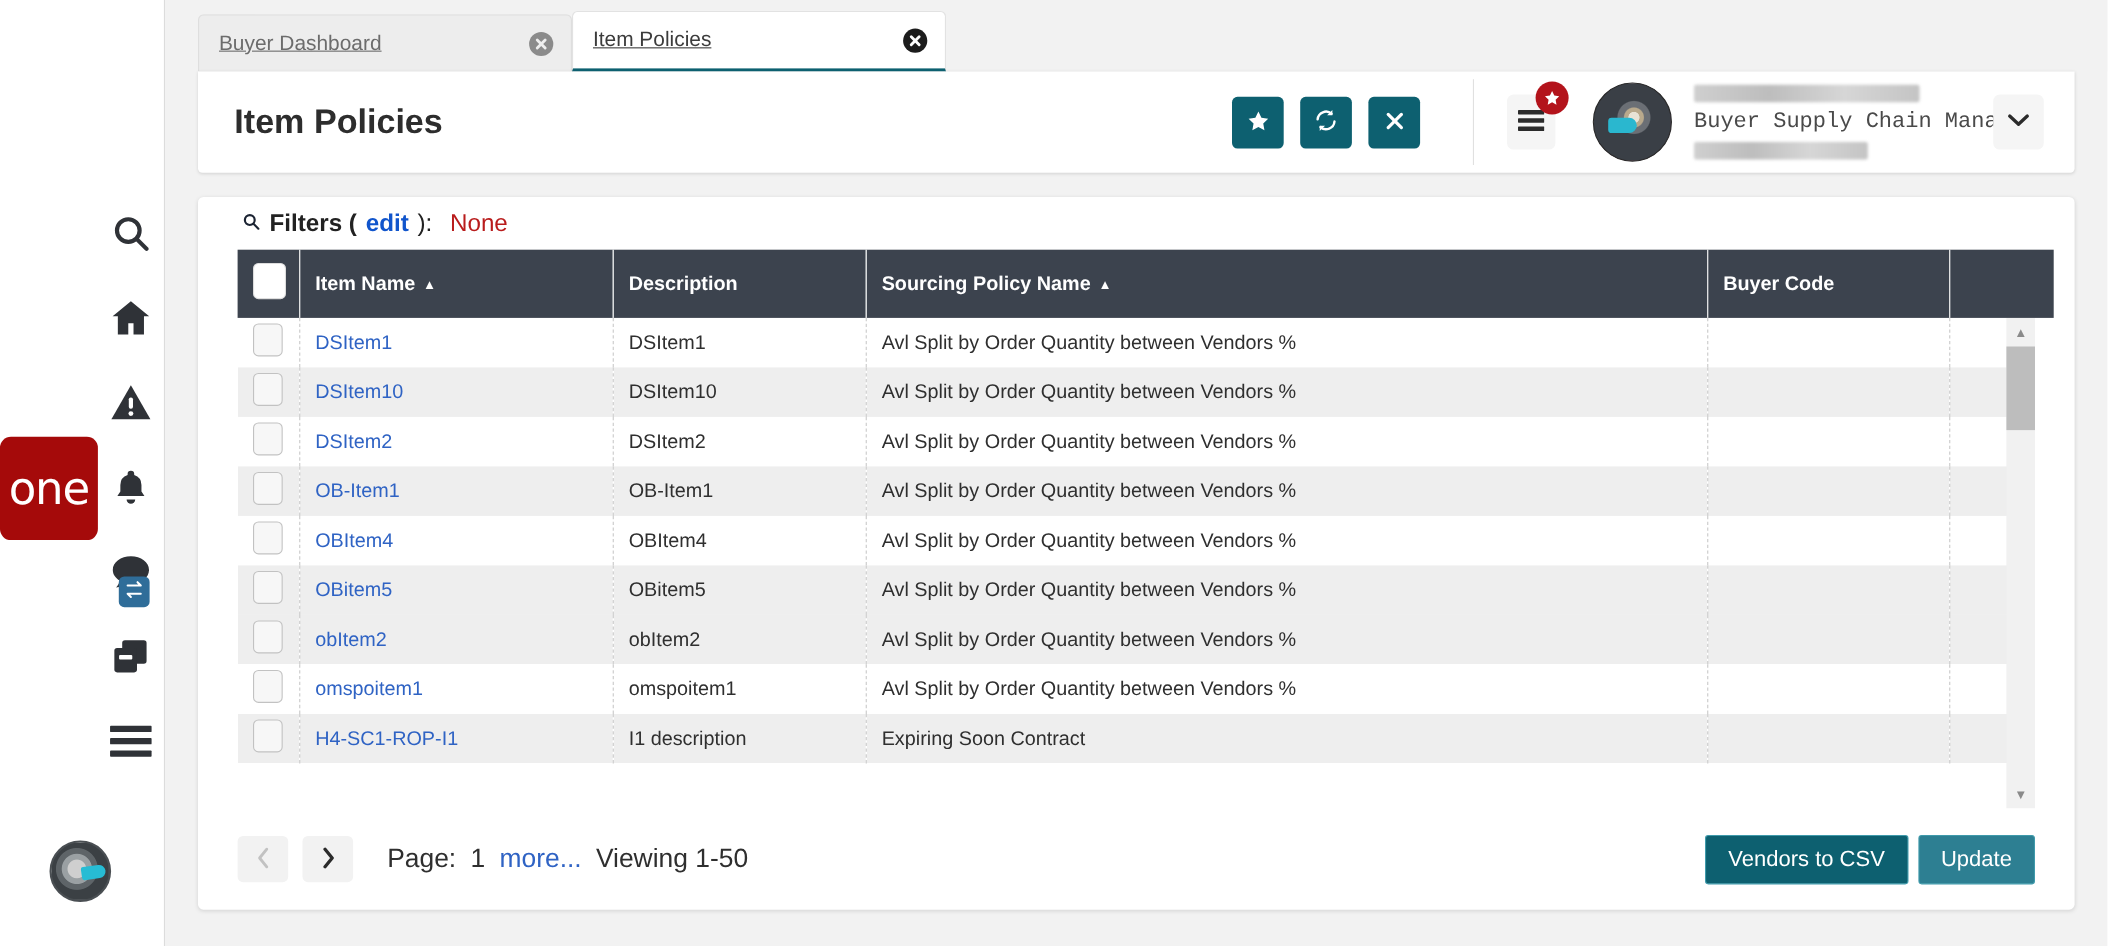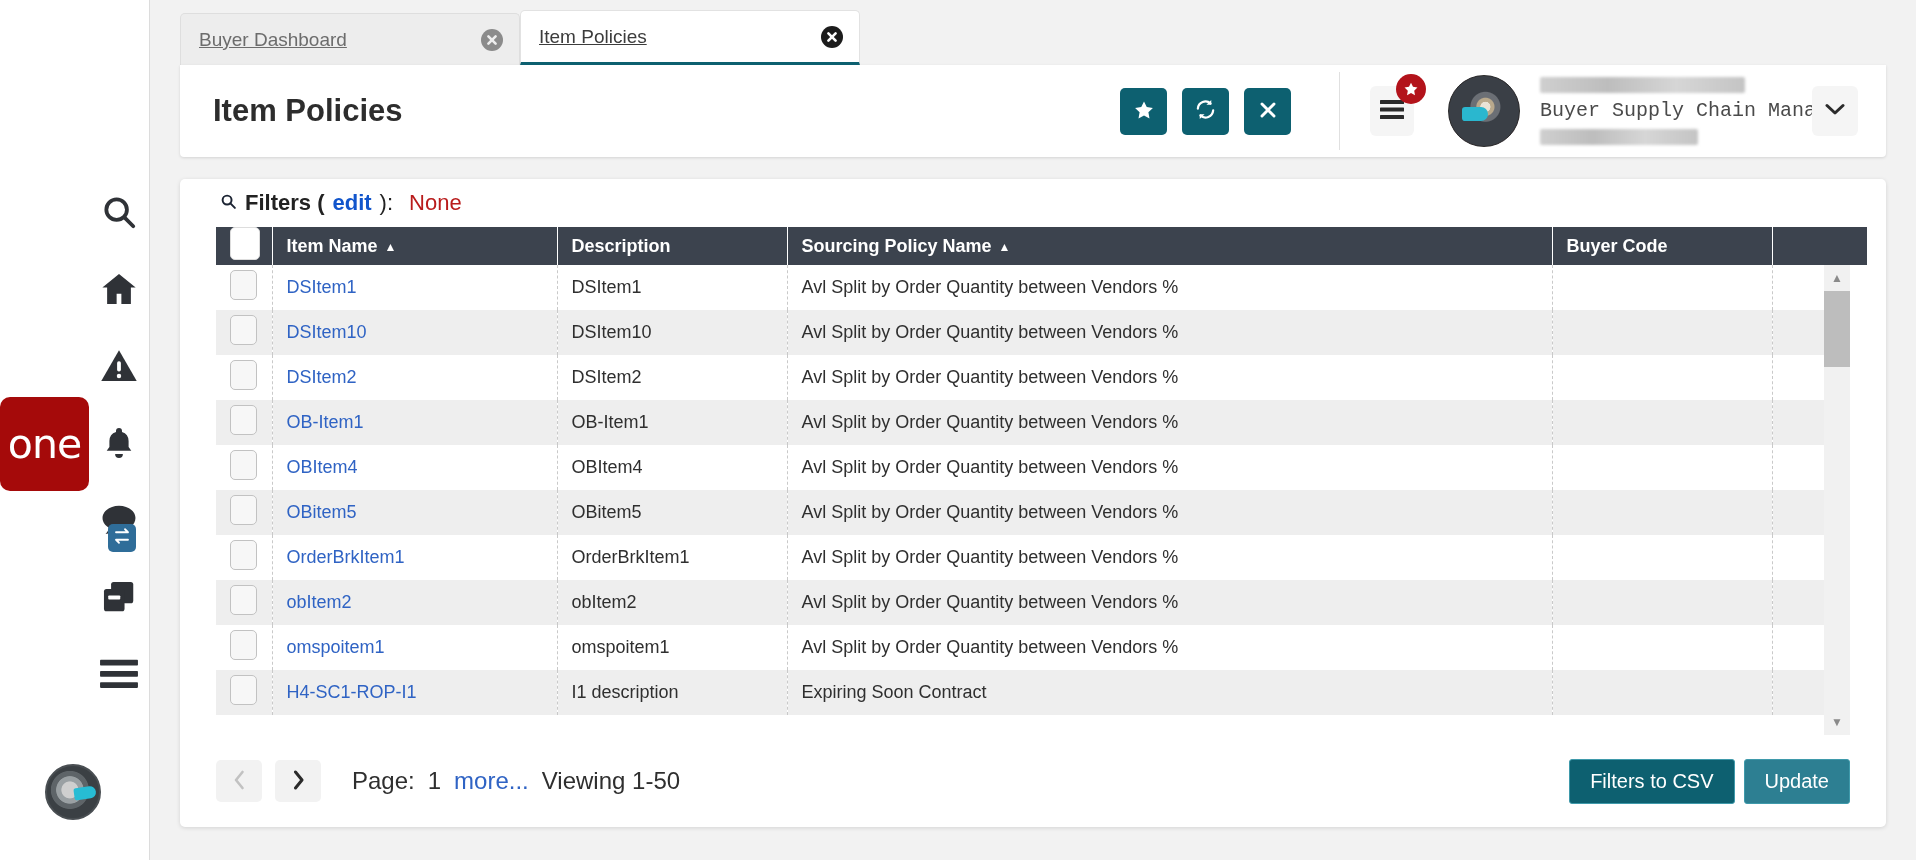--- a/index.html
+++ b/index.html
@@ -256,21 +256,21 @@
     min-height: 0;
   }
   table { border-collapse: collapse; width: 100%; table-layout: fixed; }
   thead th {
     background: #3c434e;
     color: #ffffff;
     font-size: 18px;
     font-weight: bold;
     text-align: left;
     height: 34px;
-    padding: 0 14px;
+    padding: 12px 14px;
     border-right: 1px solid #ffffff;
     white-space: nowrap;
   }
   thead th:last-child { border-right: none; }
   .col-chk   { width: 56px; }
   .col-item  { width: 285px; }
   .col-desc  { width: 230px; }
   .col-pol   { width: 765px; }
   .col-buyer { width: 220px; }
   .col-pad   { width: 95px; }
@@ -638,28 +638,20 @@
                 <td class="cell-pad"></td>
               </tr>
               <tr class="even">
                 <td class="cell-chk"><span class="chkbox"></span></td>
                 <td><span class="item-link">OBitem5</span></td>
                 <td>OBitem5</td>
                 <td>Avl Split by Order Quantity between Vendors %</td>
                 <td></td>
                 <td class="cell-pad"></td>
               </tr>
-              <tr class="odd">
-                <td class="cell-chk"><span class="chkbox"></span></td>
-                <td><span class="item-link">OrderBrkItem1</span></td>
-                <td>OrderBrkItem1</td>
-                <td>Avl Split by Order Quantity between Vendors %</td>
-                <td></td>
-                <td class="cell-pad"></td>
-              </tr>
               <tr class="even">
                 <td class="cell-chk"><span class="chkbox"></span></td>
                 <td><span class="item-link">obItem2</span></td>
                 <td>obItem2</td>
                 <td>Avl Split by Order Quantity between Vendors %</td>
                 <td></td>
                 <td class="cell-pad"></td>
               </tr>
               <tr class="odd">
                 <td class="cell-chk"><span class="chkbox"></span></td>
@@ -705,19 +697,19 @@
       </button>
 
       <div id="page-info">
         <span>Page:</span>
         <span>1</span>
         <span id="more-link">more...</span>
         <span>Viewing 1-50</span>
       </div>
 
       <div id="footer-actions">
-        <button class="footer-btn" id="export-csv-button">Filters to CSV</button>
+        <button class="footer-btn" id="export-csv-button">Vendors to CSV</button>
         <button class="footer-btn" id="update-button">Update</button>
       </div>
     </div>
 
   </div>
 </div>
 
 </body></html>

